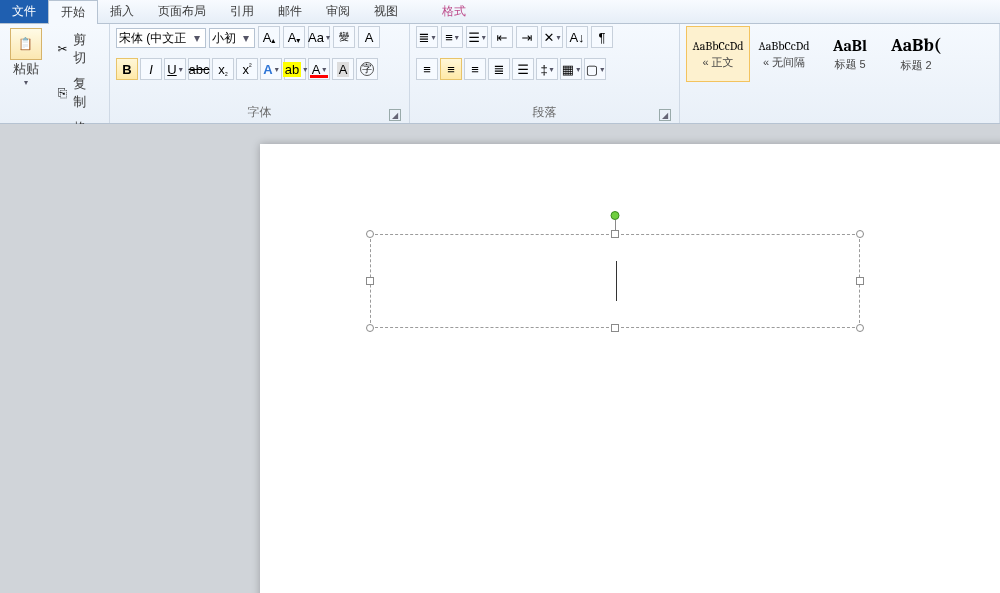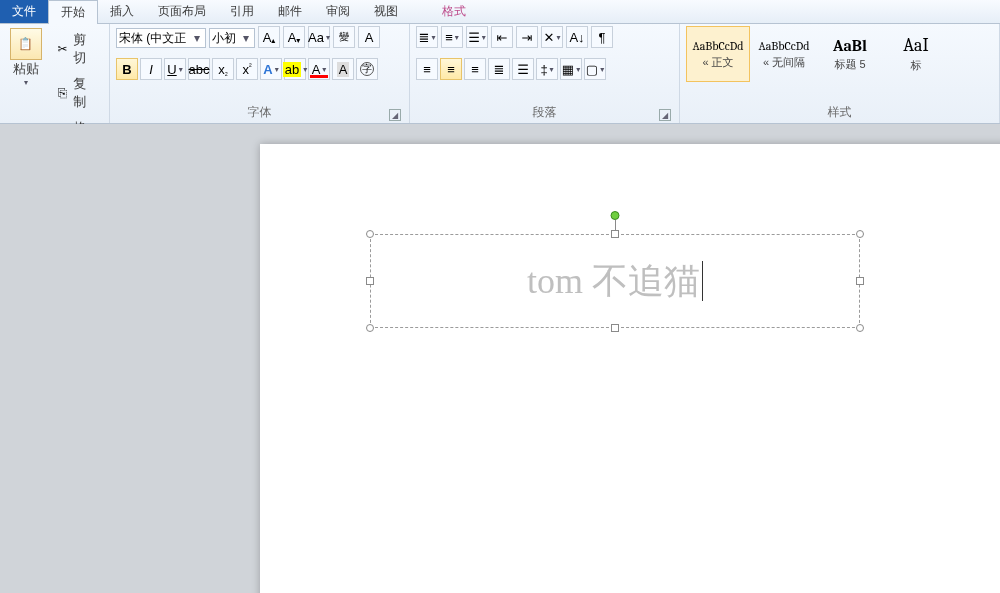--- a/index.html
+++ b/index.html
@@ -198,43 +198,41 @@
             </div>
             <div class="style-item">
               <div class="preview" style="font-size: 12px;">AaBbCcDd</div>
               <div class="name">« 无间隔</div>
             </div>
             <div class="style-item">
               <div class="preview" style="font-size: 16px; font-weight: bold;">AaBl</div>
               <div class="name">标题 5</div>
             </div>
             <div class="style-item">
-              <div class="preview" style="font-size: 18px;">AaI</div>
-              <div class="name">标</div>
+              <div class="preview" style="font-size: 18px; font-weight: bold;">AaBb(</div>
+              <div class="name">标题 2</div>
             </div>
           </div>
       </div>
-      <div class="group-label"><span>样式</span></div>
     </div>
   </div>
 
   <div class="workspace">
     <div class="page">
 
       <div class="textbox">
         <div class="rot"></div>
         <div class="rot-line"></div>
         <div class="handle" style="left:-5px;top:-5px"></div>
         <div class="handle sq" style="left:50%;top:-5px;transform:translateX(-50%)"></div>
         <div class="handle" style="right:-5px;top:-5px"></div>
         <div class="handle sq" style="left:-5px;top:50%;transform:translateY(-50%)"></div>
         <div class="handle sq" style="right:-5px;top:50%;transform:translateY(-50%)"></div>
         <div class="handle" style="left:-5px;bottom:-5px"></div>
         <div class="handle sq" style="left:50%;bottom:-5px;transform:translateX(-50%)"></div>
         <div class="handle" style="right:-5px;bottom:-5px"></div>
         <div class="tb-text">
-          <span>tom 不追猫</span>
             <span class="cursor"></span>
         </div>
       </div>
     </div>
   </div>
 </div>
 
 </body></html>

